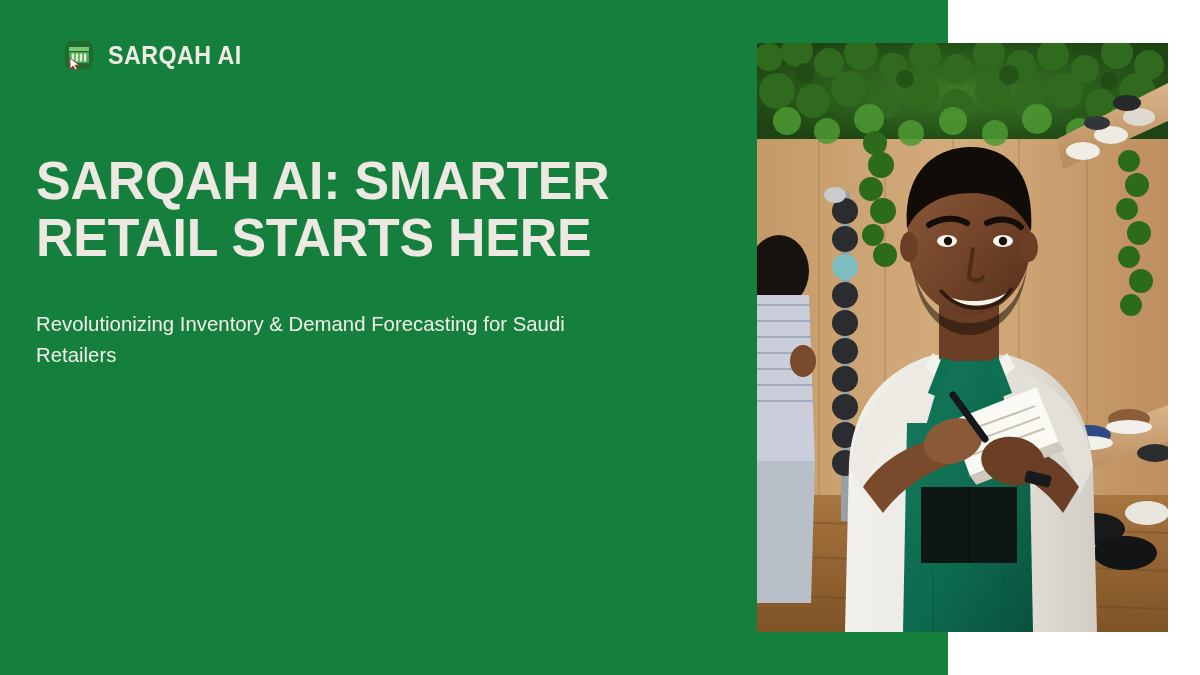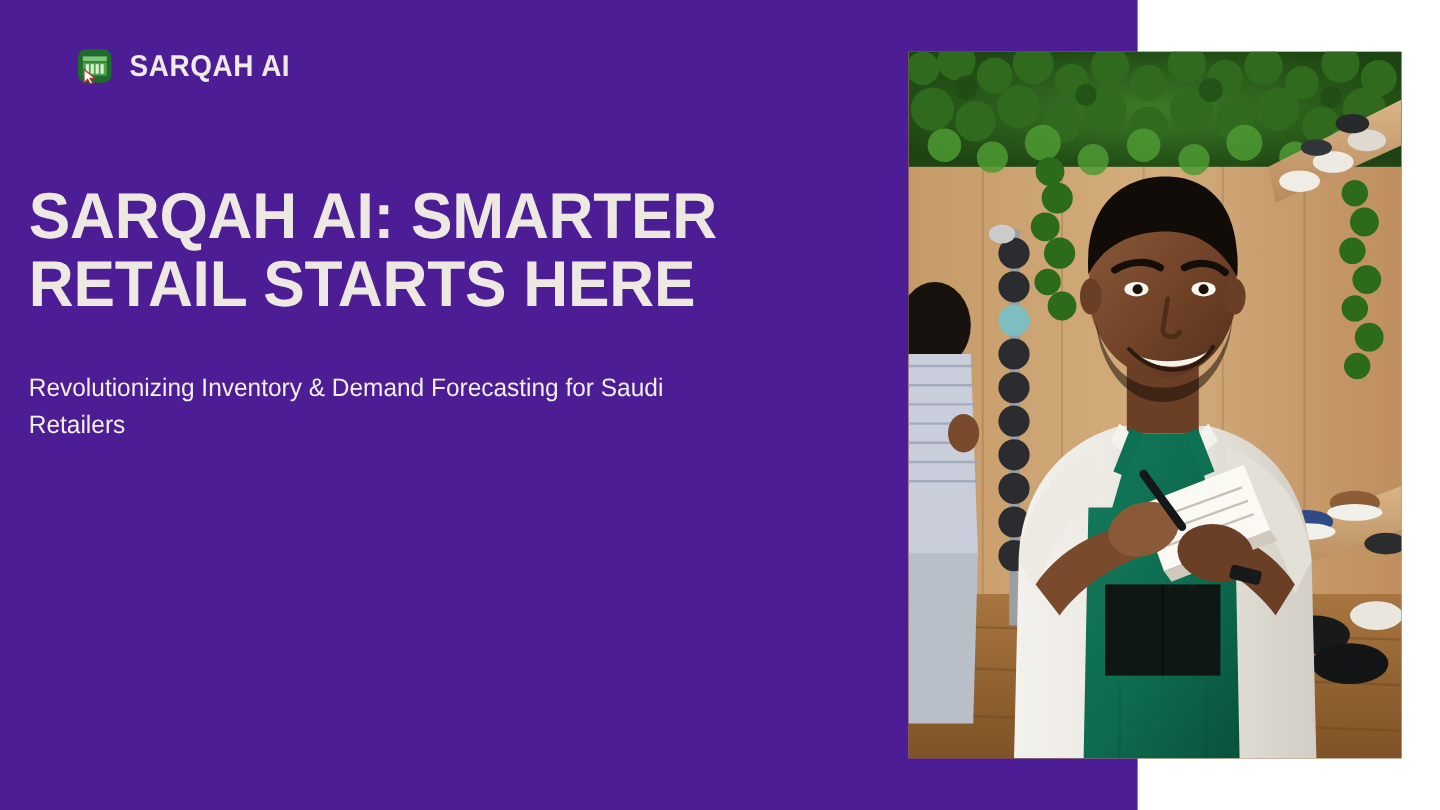--- a/index.html
+++ b/index.html
@@ -4,21 +4,21 @@
 <style>
   * { margin:0; padding:0; box-sizing:border-box; }
   html, body {
     width:1200px; height:675px;
     overflow:hidden;
     font-family:"Liberation Sans", sans-serif;
   }
   .slide {
     position:relative;
     width:948px; height:675px;
-    background:#4c1d95;
+    background:#15803d;
   }
 
   
   .logo-lockup {
     position:absolute;
     left:62px; top:38px;
     display:flex; align-items:center; gap:12px;
   }
   .logo-mark {
     width:34px; height:34px;
@@ -34,21 +34,21 @@
     font-family:"Liberation Sans Narrow","Liberation Sans",sans-serif;
     transform:scaleX(0.93);
     transform-origin:left center;
     white-space:nowrap;
     line-height:1;
   }
 
   
   .text-block {
     position:absolute;
-    left:24px;
+    left:36px;
     top:152px;
     width:710px;
   }
   .headline {
     color:#EDE9E2;
     font-size:54px;
     font-weight:bold;
     line-height:1.06;
     letter-spacing:-0.2px;
     text-transform:uppercase;

